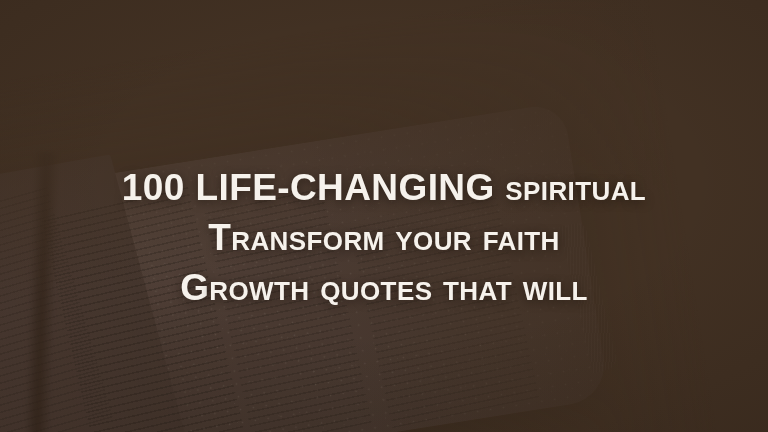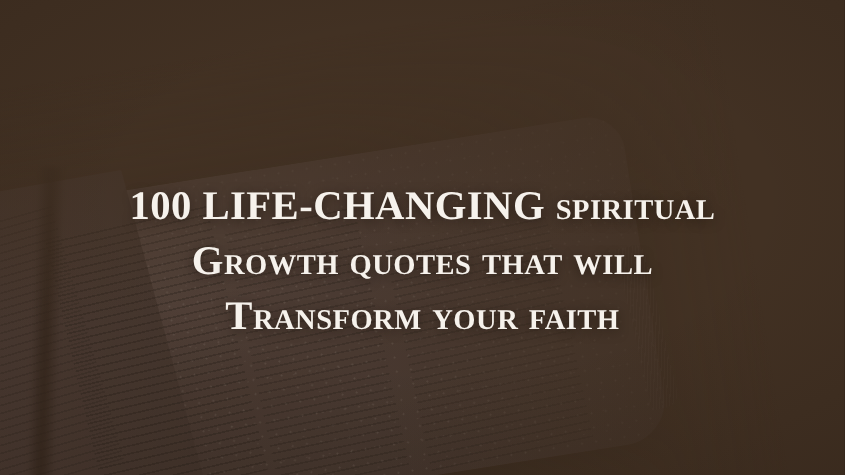--- a/index.html
+++ b/index.html
@@ -142,21 +142,21 @@
   }
 
   
   .headline {
     position: absolute;
     left: 0;
     right: 0;
     top: 138px;
     text-align: center;
     color: #f6f2ec;
-    font-family: Liberation Serif, serif;
+    font-family: Liberation Sans, sans-serif;
     font-weight: 700;
     font-size: 37px;
     line-height: 50px;
     letter-spacing: 0.4px;
     text-shadow: 0 2px 10px rgba(22,14,9,0.55);
     padding: 0 60px;
     box-sizing: border-box;
   }
   .headline .line {
     display: block;
@@ -189,17 +189,17 @@
   </div>
 
   <div class="vignette"></div>
 
   <h1 class="headline">
     <span class="line">
       <span class="num">100</span>
       <span class="caps">LIFE-CHANGING</span>
       <span class="sc">Spiritual</span>
     </span>
+    <span class="line sc">Transform Your Faith</span>
     <span class="line sc">Growth Quotes That Will</span>
-    <span class="line sc">Transform Your Faith</span>
   </h1>
 
 </div>
 
 </body></html>

